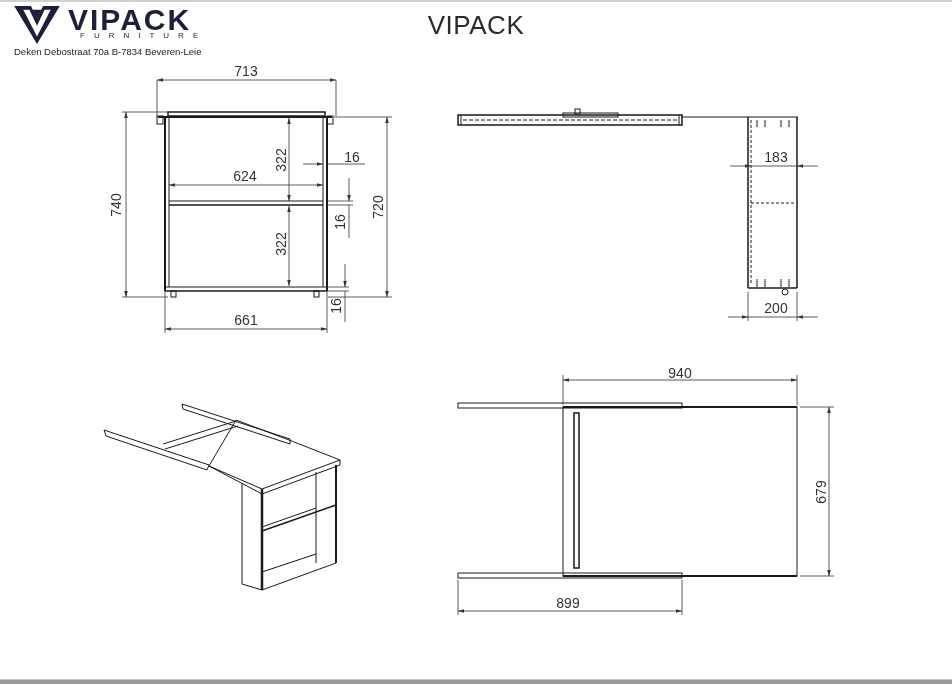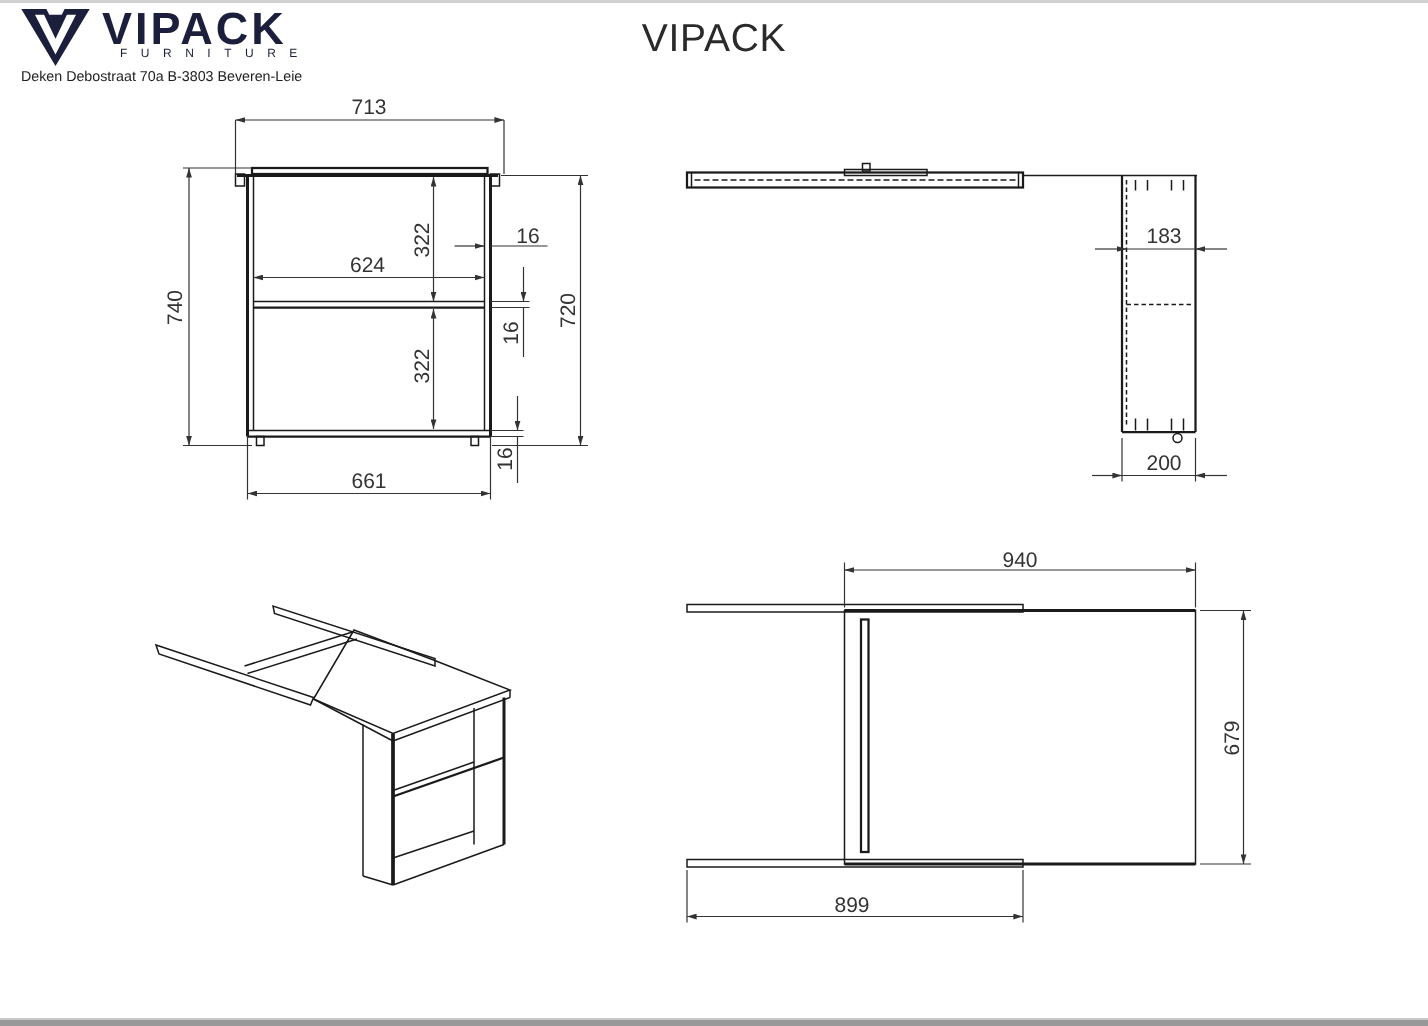--- a/index.html
+++ b/index.html
@@ -20,21 +20,21 @@
 <div class="topline"></div>
 
 <div>
   <svg class="logo" viewBox="0 0 60 50" style="position:absolute;left:14px;top:6px;width:46px;height:38px;">
     <polygon points="0,0 22,0 30,16 38,0 60,0 30,50" fill="#1b1f3b"></polygon>
     <polygon points="12,5 20,5 30,26 40,5 48,5 30,40" fill="#fff"></polygon>
     <polygon points="24,5 30,17 36,5" fill="#1b1f3b"></polygon>
   </svg>
   <div class="brand">VIPACK</div>
   <div class="brand-sub">FURNITURE</div>
-  <div class="address">Deken Debostraat 70a B-3803 Beveren-Leie</div>
+  <div class="address">Deken Debostraat 70a B-7834 Beveren-Leie</div>
 </div>
 
 <div class="title">VIPACK</div>
 
 <svg class="drawing" width="952" height="684" viewBox="0 0 952 684">
   <defs>
     <marker id="ar" viewBox="0 0 10 6" refX="10" refY="3" markerWidth="8" markerHeight="5" orient="auto-start-reverse">
       <path d="M0,0 L10,3 L0,6 z" fill="#333"></path>
     </marker>
   </defs>

